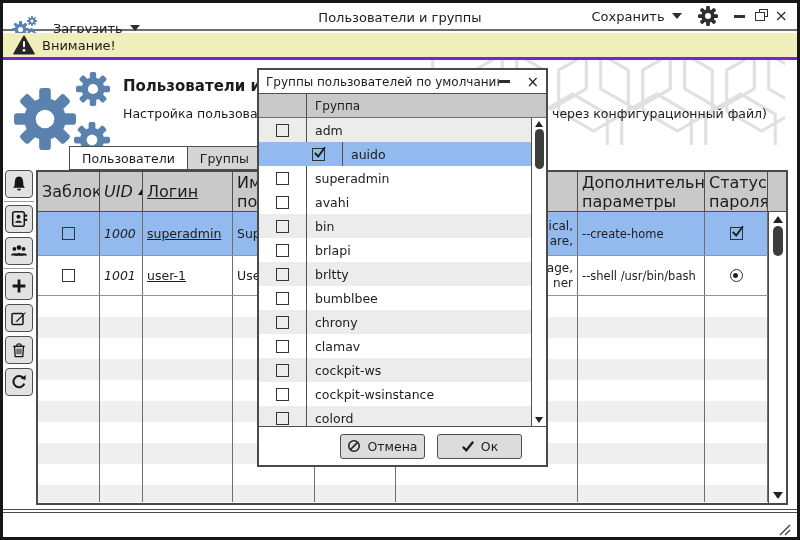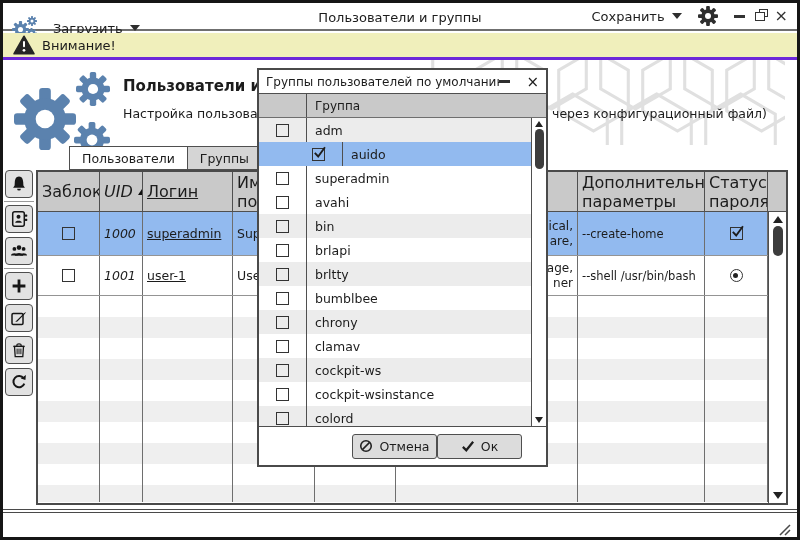--- a/index.html
+++ b/index.html
@@ -85,21 +85,21 @@
   .dlg-head { height:24px; background:#c9c9c9; border-bottom:1px solid #6e6e6e; display:flex; }
   .dlg-head .cbcol { width:48px; border-right:1px solid #4f4f4f; }
   .dlg-head .namecol { flex:1; font-size:12px; display:flex; align-items:center; padding-left:8px; }
   .drow2 { height:24px; display:flex; align-items:stretch; }
   .drow2 .cbcol { width:48px; border-right:1px solid #4f4f4f; display:flex; align-items:center; justify-content:center; }
   .drow2 .namecol { flex:1; font-size:12.5px; display:flex; align-items:center; padding-left:8px; }
   .drow2.odd { background:#ececec; }
   .drow2.sel { background:#92baef;padding-left:36px; }
   .dlg-scroll { position:absolute; right:0; top:24px; bottom:0; width:15px; border-left:1px solid #4f4f4f; background:#fff; display:flex; flex-direction:column; align-items:center; }
   .dlg-scroll .thumb { width:9px; height:40px; margin-top:2px; }
-  .dlg-btns { height:38px; display:flex; align-items:center; justify-content:flex-end; gap:0; padding-right:24px; }
+  .dlg-btns { height:38px; display:flex; align-items:center; justify-content:flex-end; gap:12px; padding-right:24px; }
   .btn { width:85px; height:25px; background:#dcdcdc; border:1.5px solid #4f4f4f; border-radius:3px; display:flex; align-items:center; justify-content:center; gap:6px; font-size:12.5px; }
   .hidden-defs { position:absolute; width:0; height:0; overflow:hidden; }
 </style>
 </head>
 <body>
 
 <svg class="hidden-defs" aria-hidden="true">
   <defs>
     <symbol id="gear" viewBox="-40 -40 80 80">
       <g fill="currentColor">

